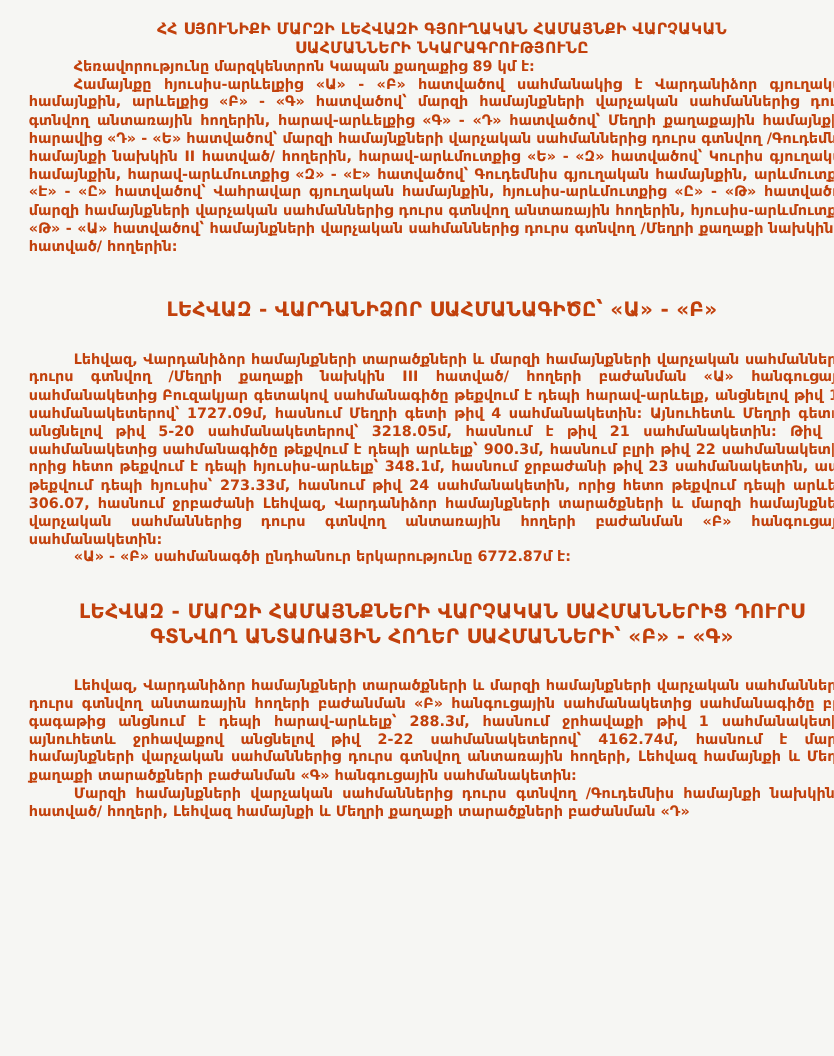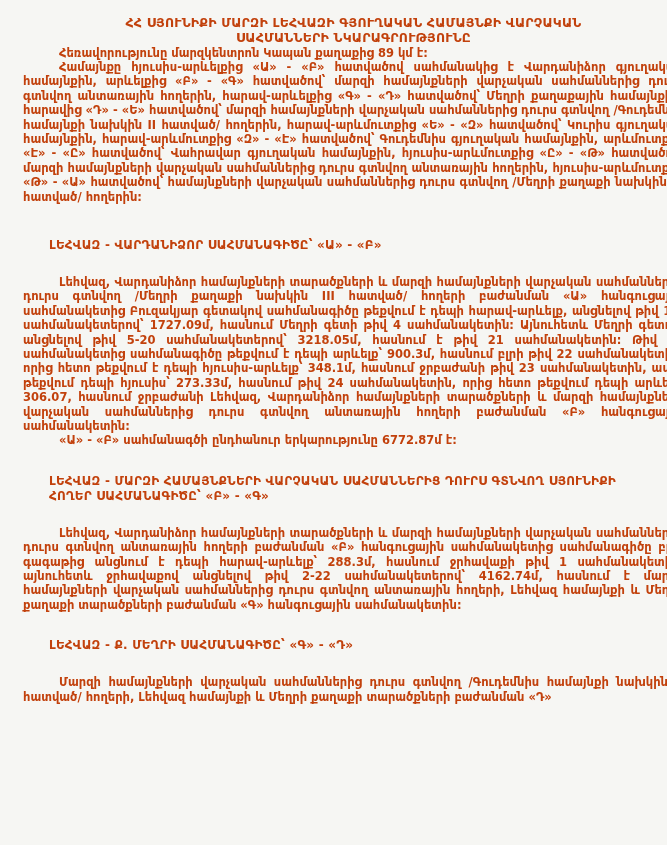--- a/index.html
+++ b/index.html
@@ -35,21 +35,22 @@
     font-size: 11.5px;
     line-height: 14.4px;
     text-align: justify;
     text-indent: 36px;
   }
   .para.first-intro {
     margin-top: 38px;
   }
   .section-heading {
     margin: 26px 26px 22px 26px;
-    font-size: 12px;
+    text-align: center;
+    font-size: 16px;
     line-height: 1.25;
     font-weight: bold;
     letter-spacing: 0.2px;
   }
   .section-heading.tall-gap {
     margin-top: 34px;
   }
 </style>
 </head>
 <body>
@@ -62,22 +63,21 @@
   <p class="para">Հեռավորությունը մարզկենտրոն Կապան քաղաքից 89 կմ է:</p>
 
   <p class="para">Համայնքը հյուսիս-արևելքից «Ա» - «Բ» հատվածով սահմանակից է Վարդանիձոր գյուղական համայնքին, արևելքից «Բ» - «Գ» հատվածով՝ մարզի համայնքների վարչական սահմաններից դուրս գտնվող անտառային հողերին, հարավ-արևելքից «Գ» - «Դ» հատվածով՝ Մեղրի քաղաքային համայնքին, հարավից «Դ» - «Ե» հատվածով՝ մարզի համայնքների վարչական սահմաններից դուրս գտնվող /Գուդեմնիս համայնքի նախկին II հատված/ հողերին, հարավ-արևմուտքից «Ե» - «Զ» հատվածով՝ Կուրիս գյուղական համայնքին, հարավ-արևմուտքից «Զ» - «Է» հատվածով՝ Գուդեմնիս գյուղական համայնքին, արևմուտքից «Է» - «Ը» հատվածով՝ Վահրավար գյուղական համայնքին, հյուսիս-արևմուտքից «Ը» - «Թ» հատվածով՝ մարզի համայնքների վարչական սահմաններից դուրս գտնվող անտառային հողերին, հյուսիս-արևմուտքից «Թ» - «Ա» հատվածով՝ համայնքների վարչական սահմաններից դուրս գտնվող /Մեղրի քաղաքի նախկին III հատված/ հողերին:</p>
 
   <h2 class="section-heading tall-gap">ԼԵՀՎԱԶ - ՎԱՐԴԱՆԻՁՈՐ ՍԱՀՄԱՆԱԳԻԾԸ՝ «Ա» - «Բ»</h2>
 
   <p class="para">Լեհվազ, Վարդանիձոր համայնքների տարածքների և մարզի համայնքների վարչական սահմաններից դուրս գտնվող /Մեղրի քաղաքի նախկին III հատված/ հողերի բաժանման «Ա» հանգուցային սահմանակետից Բուզակյար գետակով սահմանագիծը թեքվում է դեպի հարավ-արևելք, անցնելով թիվ 1-3 սահմանակետերով՝ 1727.09մ, հասնում Մեղրի գետի թիվ 4 սահմանակետին: Այնուհետև Մեղրի գետով, անցնելով թիվ 5-20 սահմանակետերով՝ 3218.05մ, հասնում է թիվ 21 սահմանակետին: Թիվ 21 սահմանակետից սահմանագիծը թեքվում է դեպի արևելք՝ 900.3մ, հասնում բլրի թիվ 22 սահմանակետին, որից հետո թեքվում է դեպի հյուսիս-արևելք՝ 348.1մ, հասնում ջրբաժանի թիվ 23 սահմանակետին, ապա թեքվում դեպի հյուսիս՝ 273.33մ, հասնում թիվ 24 սահմանակետին, որից հետո թեքվում դեպի արևելք՝ 306.07, հասնում ջրբաժանի Լեհվազ, Վարդանիձոր համայնքների տարածքների և մարզի համայնքների վարչական սահմաններից դուրս գտնվող անտառային հողերի բաժանման «Բ» հանգուցային սահմանակետին:</p>
 
   <p class="para">«Ա» - «Բ» սահմանագծի ընդհանուր երկարությունը 6772.87մ է:</p>
 
-  <h2 class="section-heading">ԼԵՀՎԱԶ - ՄԱՐԶԻ ՀԱՄԱՅՆՔՆԵՐԻ ՎԱՐՉԱԿԱՆ ՍԱՀՄԱՆՆԵՐԻՑ ԴՈՒՐՍ ԳՏՆՎՈՂ ՍՅՈՒՆԻՔԻ ՀՈՂԵՐ ՍԱՀՄԱՆԱԳԻԾԸ՝ «Բ» - «Գ»</h2>
+  <h2 class="section-heading">ԼԵՀՎԱԶ - ՄԱՐԶԻ ՀԱՄԱՅՆՔՆԵՐԻ ՎԱՐՉԱԿԱՆ ՍԱՀՄԱՆՆԵՐԻՑ ԴՈՒՐՍ ԳՏՆՎՈՂ ԱՆՏԱՌԱՅԻՆ ՀՈՂԵՐ ՍԱՀՄԱՆՆԵՐԻ՝ «Բ» - «Գ»</h2>
 
   <p class="para">Լեհվազ, Վարդանիձոր համայնքների տարածքների և մարզի համայնքների վարչական սահմաններից դուրս գտնվող անտառային հողերի բաժանման «Բ» հանգուցային սահմանակետից սահմանագիծը բլրի գագաթից անցնում է դեպի հարավ-արևելք՝ 288.3մ, հասնում ջրհավաքի թիվ 1 սահմանակետին, այնուհետև ջրհավաքով անցնելով թիվ 2-22 սահմանակետերով՝ 4162.74մ, հասնում է մարզի համայնքների վարչական սահմաններից դուրս գտնվող անտառային հողերի, Լեհվազ համայնքի և Մեղրի քաղաքի տարածքների բաժանման «Գ» հանգուցային սահմանակետին:</p>
 
 
-  <h2 class="section-heading">ԼԵՀՎԱԶ - Ք. ՄԵՂՐԻ ՍԱՀՄԱՆԱԳԻԾԸ՝ «Գ» - «Դ»</h2>
 
   <p class="para">Մարզի համայնքների վարչական սահմաններից դուրս գտնվող /Գուդեմնիս համայնքի նախկին II հատված/ հողերի, Լեհվազ համայնքի և Մեղրի քաղաքի տարածքների բաժանման «Դ»</p>
 
 </main>
 
 </body></html>

